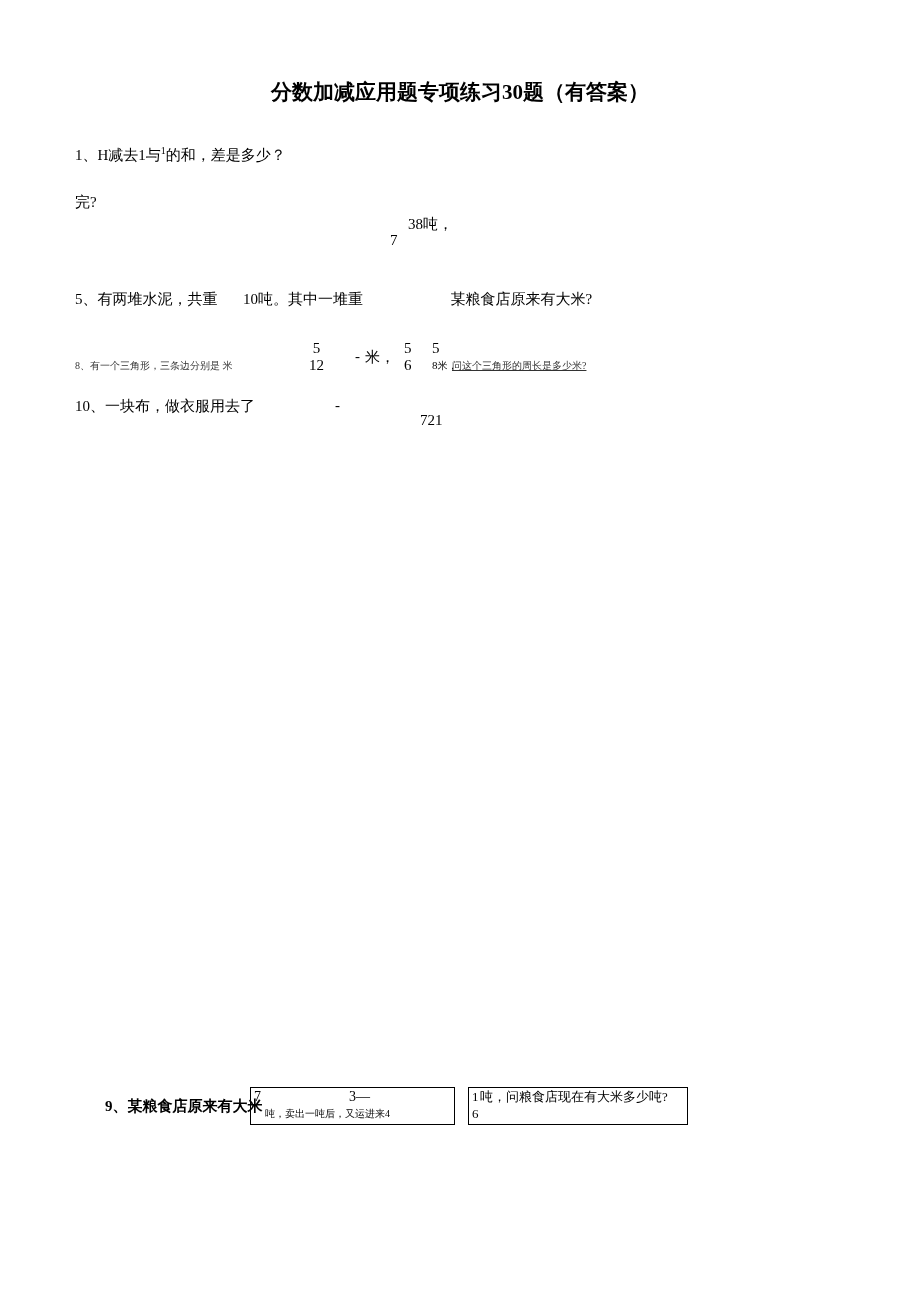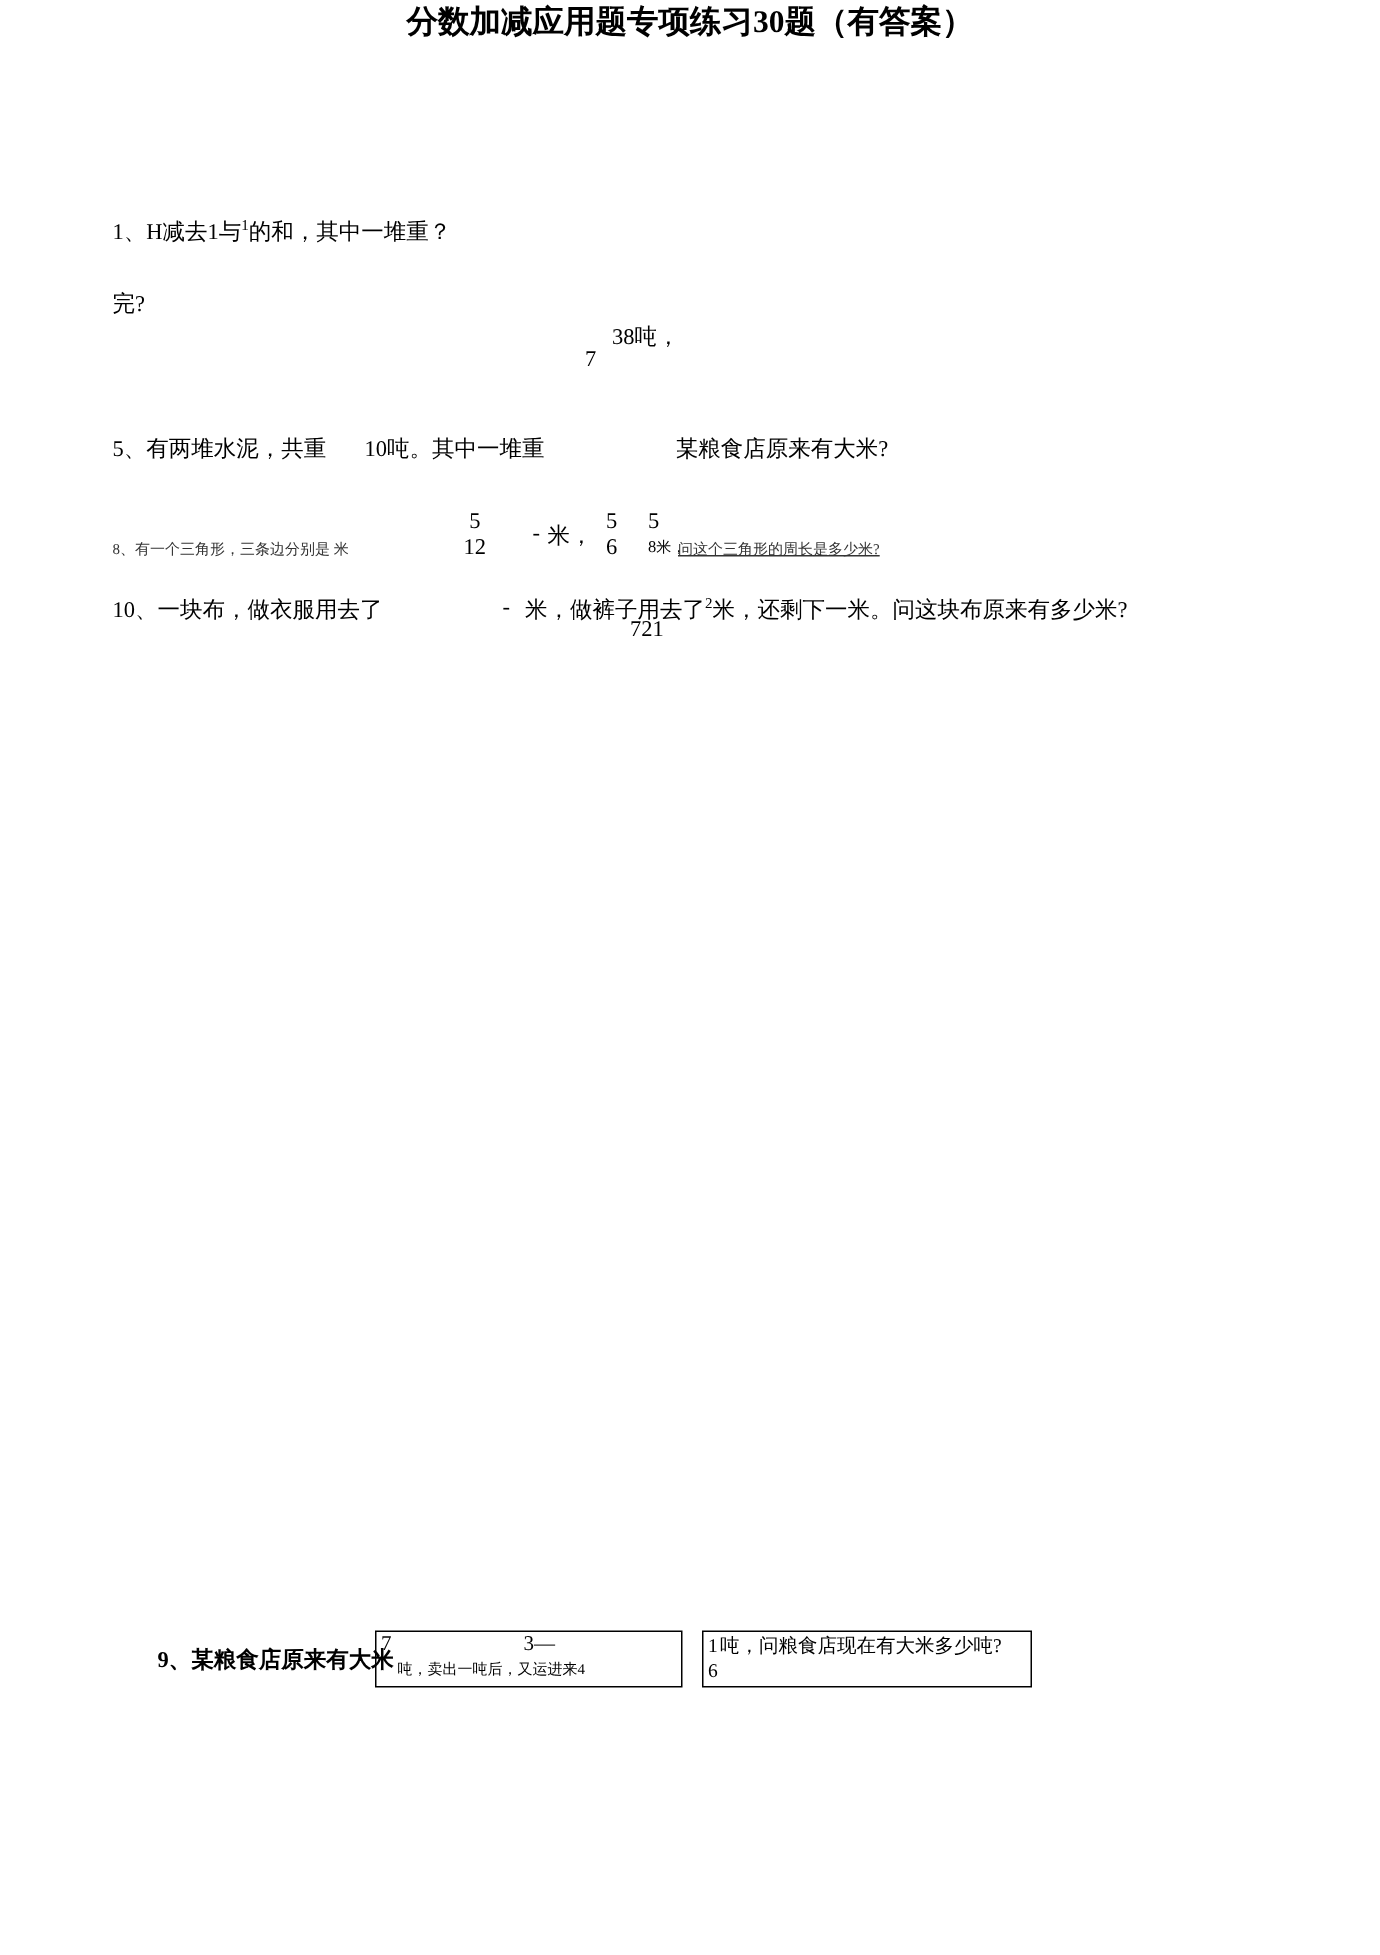--- a/index.html
+++ b/index.html
@@ -13,20 +13,21 @@
       background: #fff;
       font-family: "SimSun", "宋体", serif;
       font-size: 15px;
       color: #000;
       position: relative;
     }
     .title {
       text-align: center;
       font-size: 21px;
       font-weight: bold;
+      padding-top: 78px;
       padding-bottom: 40px;
     }
     .q1 {
       position: absolute;
       left: 75px;
       top: 145px;
     }
     .sup {
       font-size: 10px;
       vertical-align: super;
@@ -206,21 +207,21 @@
       left: 11px;
       top: 1px;
     }
   </style>
 </head>
 <body>
 
 <div class="title">分数加减应用题专项练习30题（有答案）</div>
 
 <div class="q1">
-  <span>1、H减去1与</span><span class="sup">1</span><span>的和，其中一堆重？</span>
+  <span>1、H减去1与</span><span class="sup">1</span><span>的和，差是多少？</span>
 </div>
 
 <div class="q-wan">完?</div>
 
 <div class="q-38ton">38吨，</div>
 <div class="q-7">7</div>
 
 <div class="q7">
   <span>5、有两堆水泥，共重</span>
   <span style="display:inline-block;width:18px;"></span>
@@ -245,23 +246,20 @@
     <span class="top">5</span>
     <span>8</span><span style="font-size:10px;">米，</span>
   </div>
   <div class="q8-tail">问这个三角形的周长是多少米?</div>
 </div>
 
 <div class="q10">
   <span>10、一块布，做衣服用去了</span>
   <span class="q10-721">721</span>
   <span class="q10-dash">-</span>
-  <span class="q10-tail">
-    <span>米，做裤子用去了</span><span class="q10-sup2">2</span><span>米，还剩下一米。问这块布原来有多少米?</span>
-  </span>
 </div>
 
 <div class="q9">
   <div class="q9-label">9、某粮食店原来有大米</div>
   <div class="q9-box1">
     <span class="q9-box1-7">7</span>
     <span class="q9-box1-3">3—</span>
     <span class="q9-box1-text">吨，卖出一吨后，又运进来4</span>
   </div>
   <div class="q9-box2">

